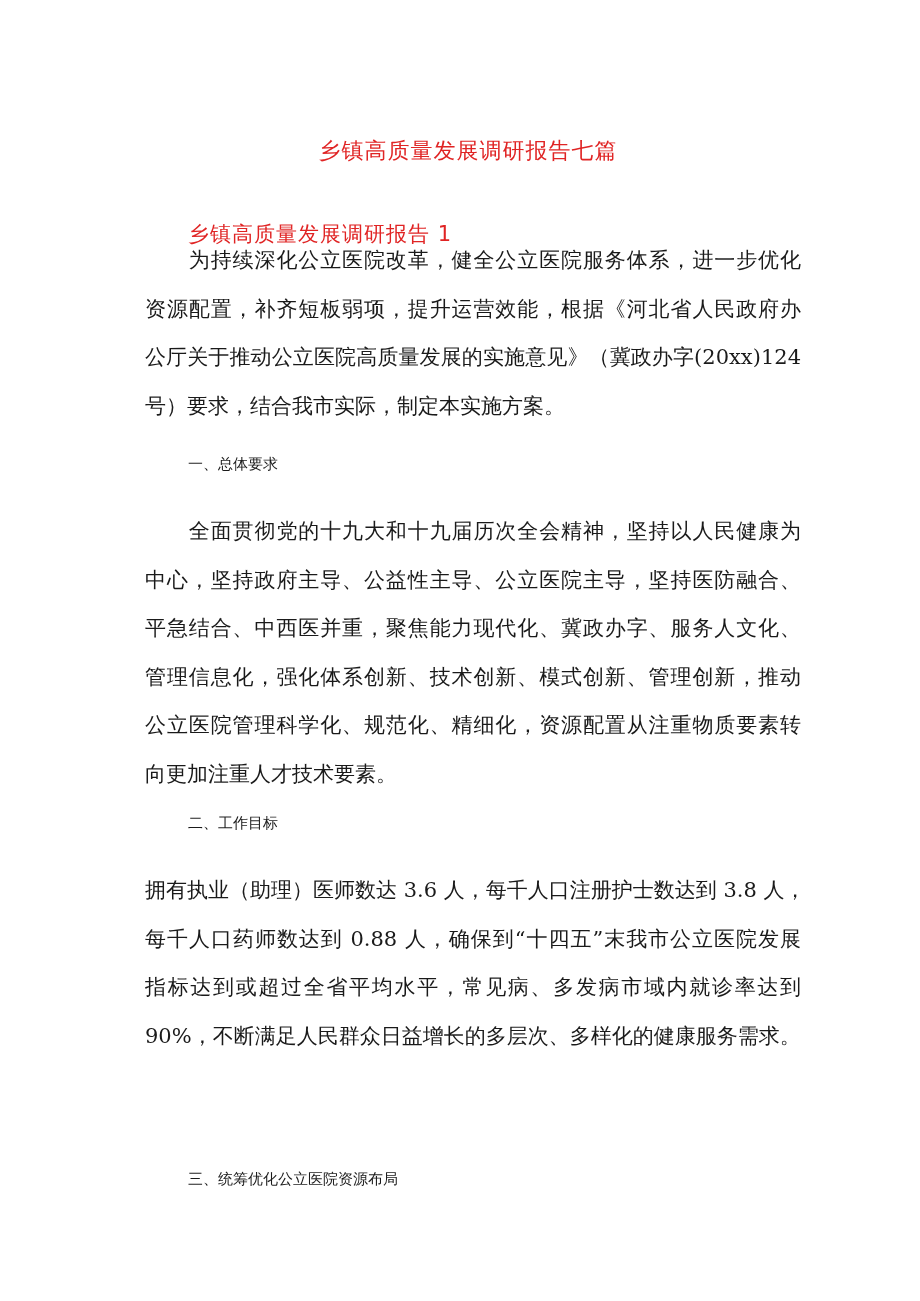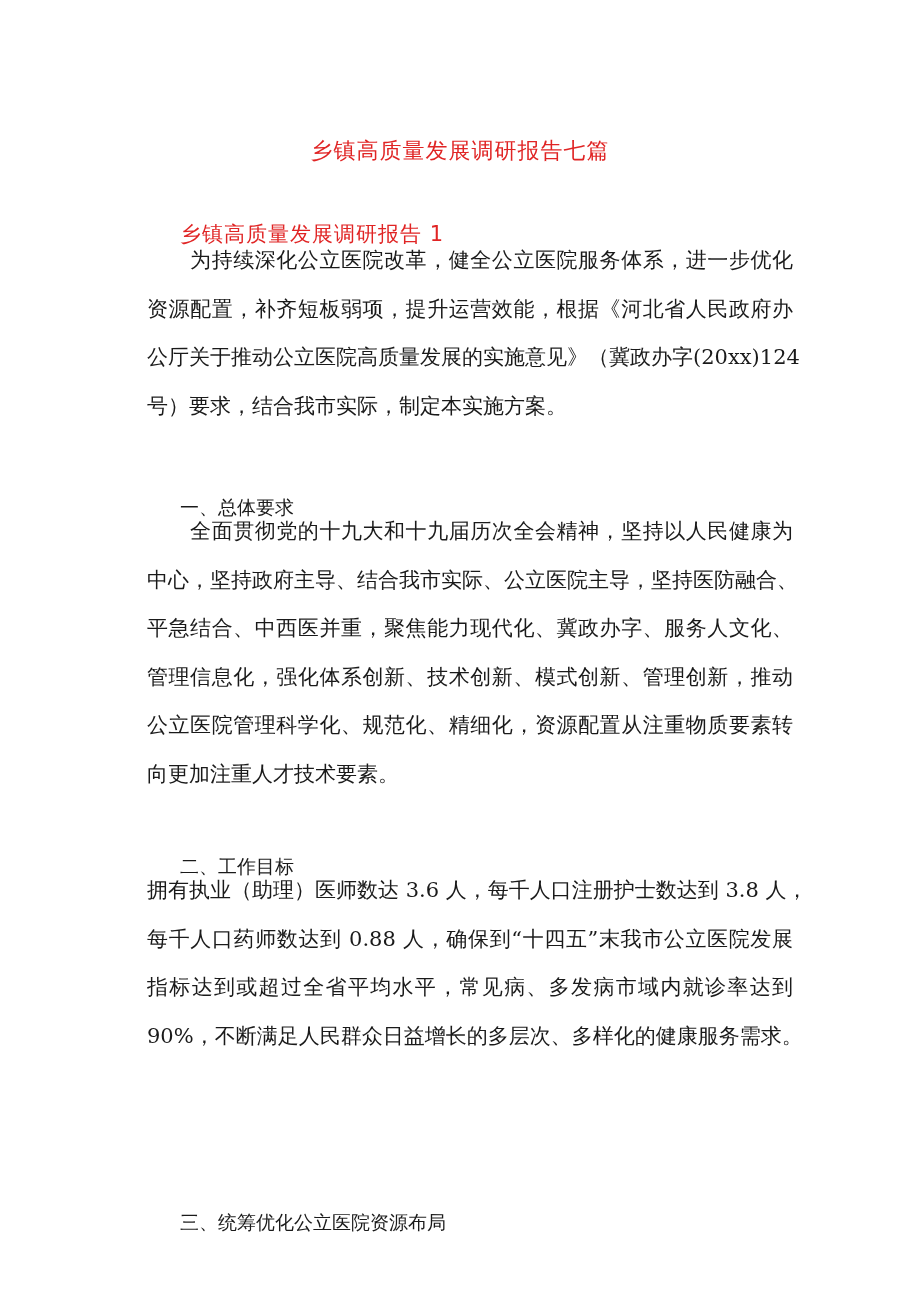--- a/index.html
+++ b/index.html
@@ -1,50 +1,50 @@
 <!DOCTYPE html>
 <html><head>
 <meta charset="utf-8">
 <style>
   html, body { margin: 0; padding: 0; background: #ffffff; }
   body { width: 920px; height: 1301px; position: relative; overflow: hidden;
          font-family: "DejaVu Serif", "Liberation Serif", serif; color: #1a1a1a; }
-  .page { position: absolute; left: 0; top: 0; width: 827px; height: 1301px; }
+  .page { position: absolute; left: 8px; top: 0; width: 827px; height: 1301px; }
   .title { position: absolute; top: 136px; left: 0; width: 920px; text-align: center;
            font-family: "DejaVu Sans", "Liberation Sans", sans-serif;
            font-size: 22px; color: #e02424; letter-spacing: 1px; }
   .subtitle { position: absolute; top: 192px; left: 180px;
               font-family: "DejaVu Sans", "Liberation Sans", sans-serif;
               font-size: 21px; color: #e02424; letter-spacing: 1px; margin-top: 28px; }
   .para { position: absolute; left: 137px; width: 656px; font-size: 21px;
           line-height: 48.5px; text-align: justify; text-align-last: left; }
   .para .line { display: block; white-space: nowrap; text-align: justify;
-                text-align-last: justify; margin-left: 10px; }
+                text-align-last: justify; }
   .para .line.last { text-align-last: left; }
-  .heading { position: absolute; left: 180px; font-size: 19px; margin-top: 40px; }
+  .heading { position: absolute; left: 180px; font-size: 15px; }
 </style>
 </head>
 <body>
 
 <div class="page">
   <div class="title">乡镇高质量发展调研报告七篇</div>
   <div class="subtitle">乡镇高质量发展调研报告 1</div>
 
   <div class="para" style="top:236px">
     <span class="line">　　为持续深化公立医院改革，健全公立医院服务体系，进一步优化</span>
     <span class="line">资源配置，补齐短板弱项，提升运营效能，根据《河北省人民政府办</span>
     <span class="line">公厅关于推动公立医院高质量发展的实施意见》（冀政办字(20xx)124</span>
     <span class="line last">号）要求，结合我市实际，制定本实施方案。</span>
   </div>
 
   <div class="heading" style="top:455px">一、总体要求</div>
 
   <div class="para" style="top:507px">
     <span class="line">　　全面贯彻党的十九大和十九届历次全会精神，坚持以人民健康为</span>
-    <span class="line">中心，坚持政府主导、结合我市实际、公立医院主导，坚持医防融合、</span>
+    <span class="line">中心，坚持政府主导、公益性主导、公立医院主导，坚持医防融合、</span>
     <span class="line">平急结合、中西医并重，聚焦能力现代化、冀政办字、服务人文化、</span>
     <span class="line">管理信息化，强化体系创新、技术创新、模式创新、管理创新，推动</span>
     <span class="line">公立医院管理科学化、规范化、精细化，资源配置从注重物质要素转</span>
     <span class="line last">向更加注重人才技术要素。</span>
   </div>
 
   <div class="heading" style="top:814px">二、工作目标</div>
 
   <div class="para" style="top:866px">
     <span class="line">拥有执业（助理）医师数达 3.6 人，每千人口注册护士数达到 3.8 人，</span>

